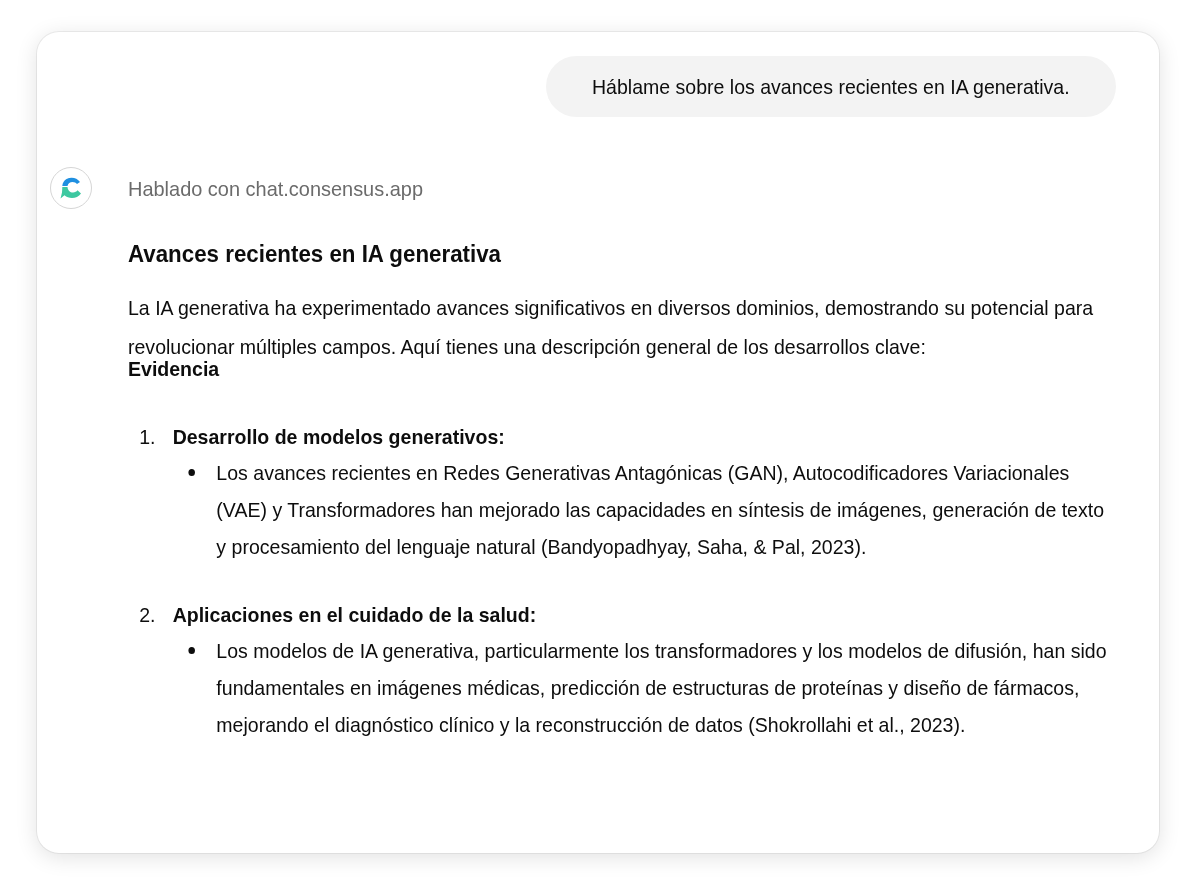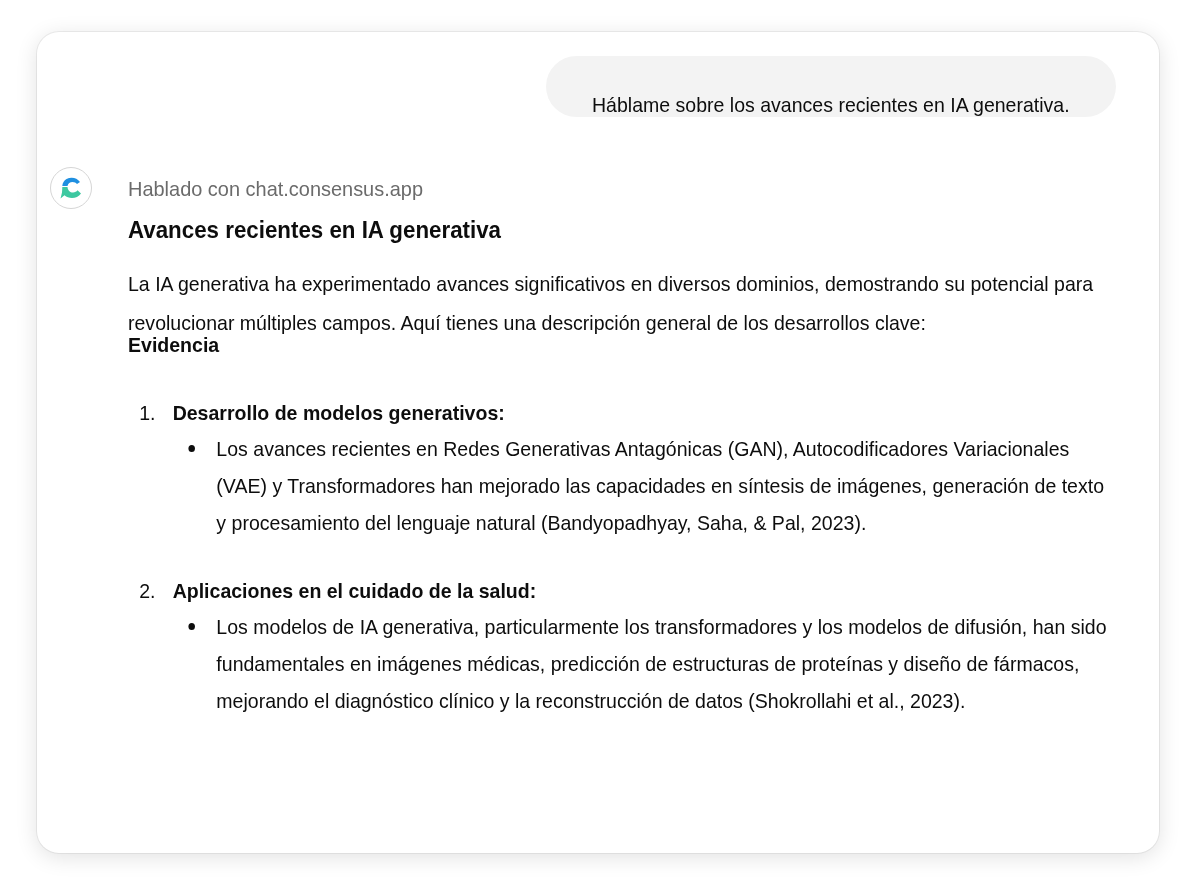--- a/index.html
+++ b/index.html
@@ -25,21 +25,21 @@
     }
     .user-bubble {
       position: absolute;
       right: 43px;
       top: 24px;
       height: 61px;
       padding: 0 28px;
       background: #f3f3f3;
       border-radius: 31px;
       display: flex;
-      align-items: flex-end;
+      align-items: center;
       font-size: 21px;
       white-space: nowrap;
     }
     .user-bubble span {
       display: inline-block;
       transform: scaleX(0.93);
       transform-origin: center;
     }
     .assistant-avatar {
       position: absolute;
@@ -61,21 +61,21 @@
       top: 145px;
       font-size: 21px;
       color: #6b6b6b;
       white-space: nowrap;
       transform: scaleX(0.95);
       transform-origin: left center;
     }
     .content {
       position: absolute;
       left: 91px;
-      top: 180px;
+      top: 204px;
       width: 990px;
     }
     .content .sx {
       display: block;
       transform: scaleX(0.93);
       transform-origin: left top;
       width: 1065px;
     }
     h2 {
       margin: 0;

